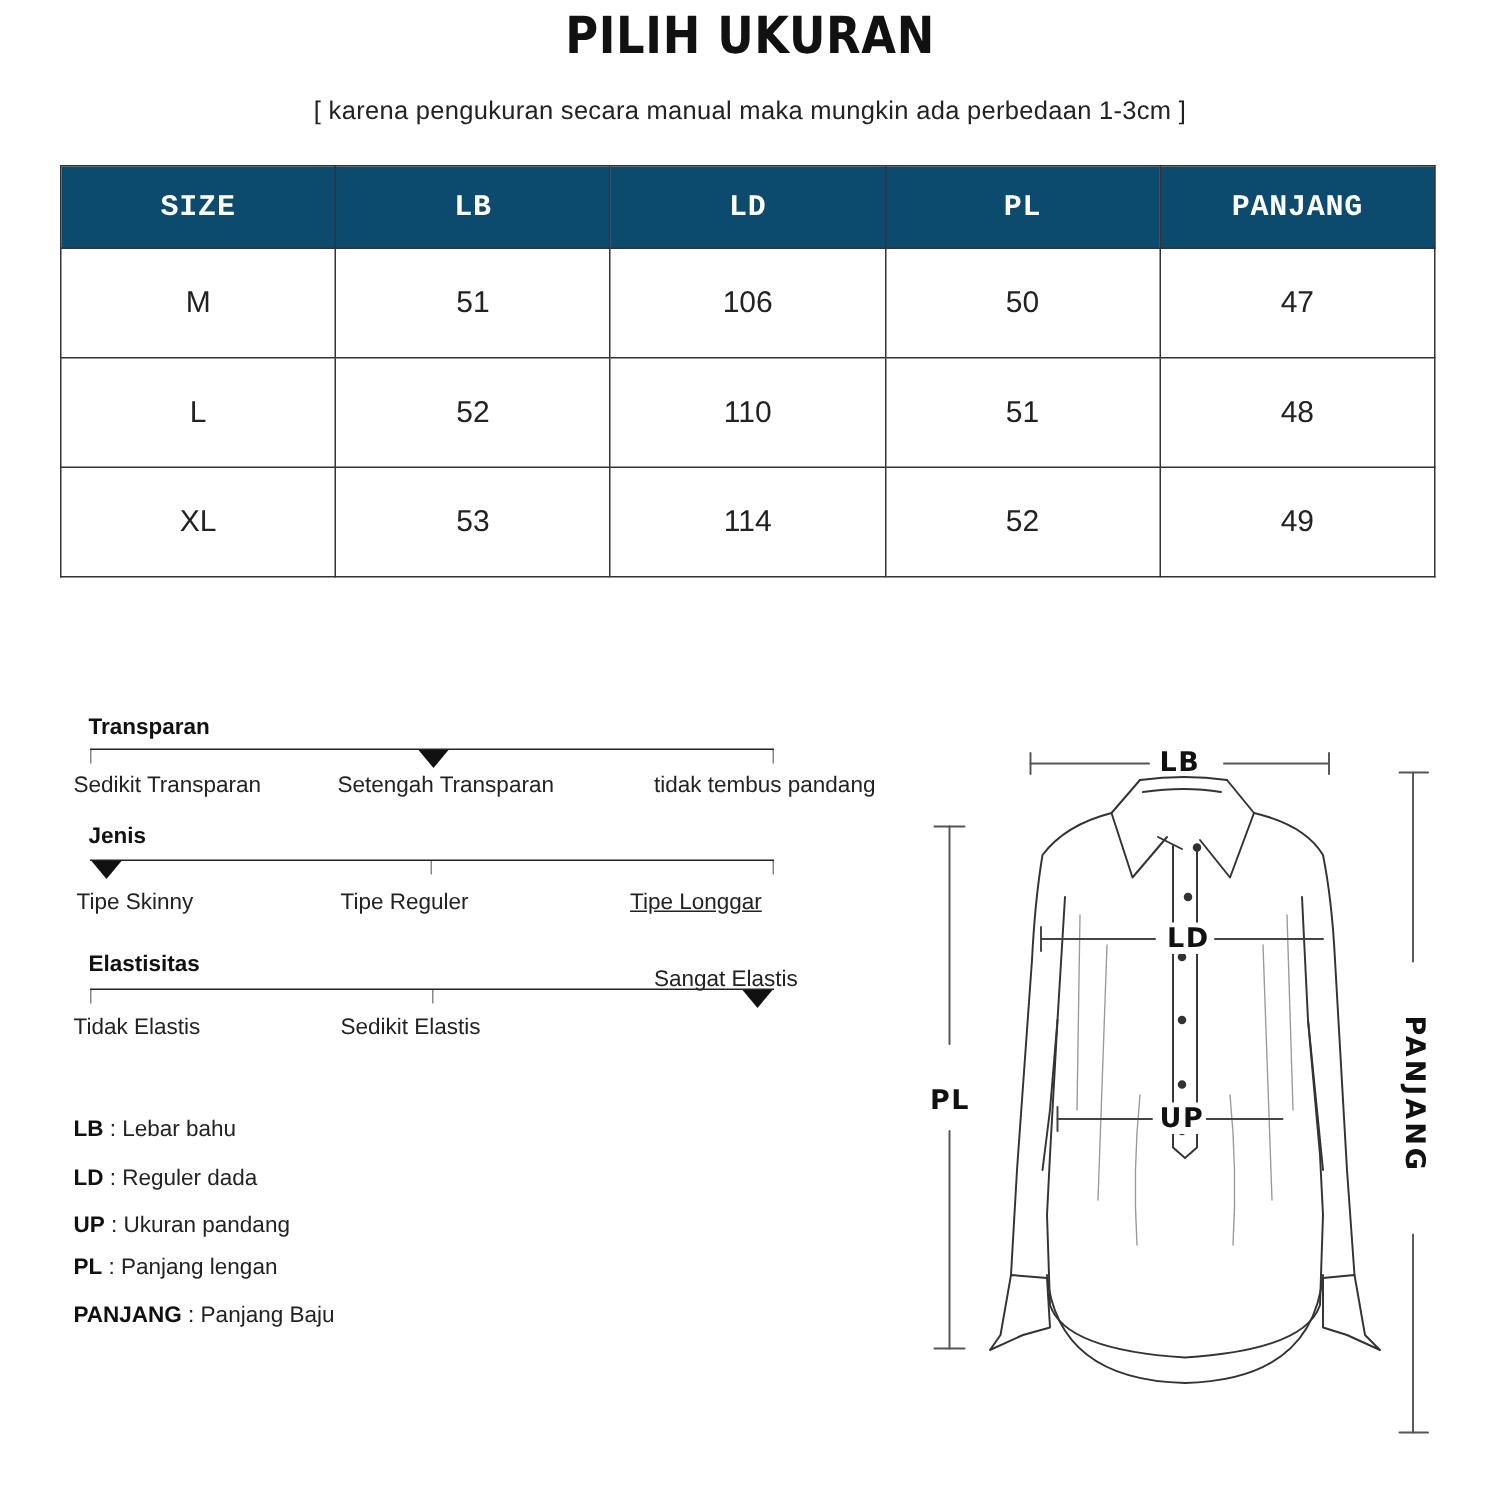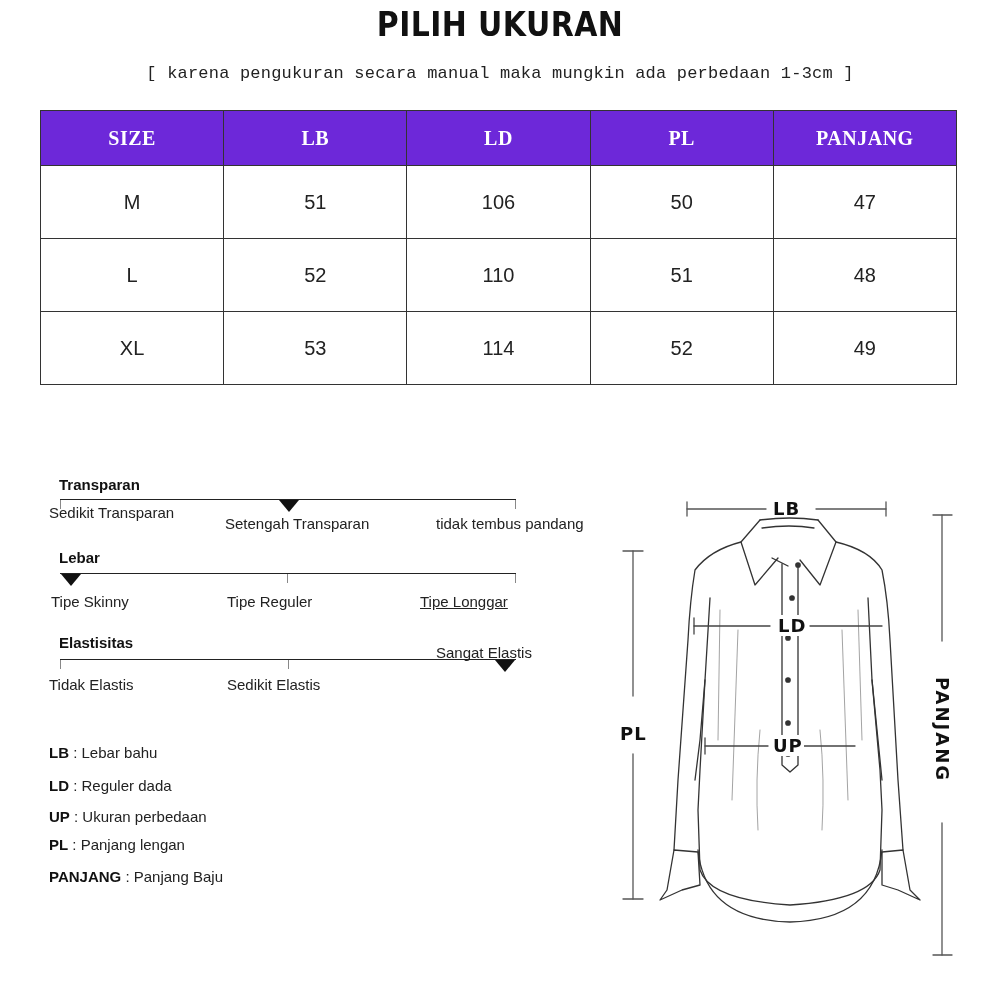--- a/index.html
+++ b/index.html
@@ -6,30 +6,30 @@
     html, body { width: 1000px; height: 1000px; background: #ffffff; overflow: hidden; }
     body { position: relative; font-family: "Liberation Sans", sans-serif; color: #1a1a1a; }
 
     .title {
       position: absolute; left: 0; top: 4px; width: 1000px; text-align: center;
       font-family: "DejaVu Sans", sans-serif; font-weight: bold; font-size: 34px;
       letter-spacing: 0.5px; color: #111; transform: scaleX(0.88);
     }
     .subtitle {
       position: absolute; left: 0; top: 64px; width: 1000px; text-align: center;
-      font-size: 17px; color: #222; letter-spacing: 0.2px; font-family: Liberation Mono, monospace;
+      font-size: 17px; color: #222; letter-spacing: 0.2px;
     }
 
     table.size-table {
       position: absolute; left: 40px; top: 110px; width: 917px; height: 275px;
       border-collapse: collapse; table-layout: fixed;
     }
     .size-table th {
-      background: #6d28d9; color: #ffffff; height: 55px;
-      font-family: Liberation Serif, serif; font-weight: bold; font-size: 20px;
+      background: #0c4a6e; color: #ffffff; height: 55px;
+      font-family: Liberation Mono, monospace; font-weight: bold; font-size: 20px;
       letter-spacing: 0.5px; border: 1px solid #333; 
     }
     .size-table td {
       height: 55px; font-size: 20px; color: #222; text-align: center;
       border: 1px solid #333; background: #fff;
     }
 
     .scale-heading {
       position: absolute; font-weight: bold; font-size: 15px; color: #111;
     }
@@ -104,27 +104,27 @@
     </tr>
   </tbody>
 </table>
 
 <div>
   <div class="scale-heading" style="left:59px; top:476px;">Transparan</div>
   <div class="scale-line" style="left:60px; top:499px; width:456px;"></div>
   <div class="tick" style="left:60px; top:500px;"></div>
   <div class="tick" style="left:515px; top:500px;"></div>
   <div class="marker" style="left:279px; top:500px;"></div>
-  <div class="scale-label" style="left:49px; top:504px;">Sedikit Transparan</div>
+  <div class="scale-label" style="left:49px; top:515px;">Sedikit Transparan</div>
   <div class="scale-label" style="left:225px; top:515px;">Setengah Transparan</div>
   <div class="scale-label" style="left:436px; top:515px;">tidak tembus pandang</div>
 </div>
 
 <div>
-  <div class="scale-heading" style="left:59px; top:549px;">Lebar</div>
+  <div class="scale-heading" style="left:59px; top:549px;">Jenis</div>
   <div class="scale-line" style="left:60px; top:573px; width:456px;"></div>
   <div class="tick" style="left:287px; top:574px;"></div>
   <div class="tick" style="left:515px; top:574px;"></div>
   <div class="marker" style="left:61px; top:574px;"></div>
   <div class="scale-label" style="left:51px; top:593px;">Tipe Skinny</div>
   <div class="scale-label" style="left:227px; top:593px;">Tipe  Reguler</div>
   <div class="scale-label" style="left:420px; top:593px;text-decoration:underline;">Tipe Longgar</div>
 </div>
 
 <div>
@@ -142,21 +142,21 @@
   <div class="legend-row" style="top:744px;">
     <b>LB</b>
     <span>: Lebar bahu</span>
   </div>
   <div class="legend-row" style="top:777px;">
     <b>LD</b>
     <span>: Reguler dada</span>
   </div>
   <div class="legend-row" style="top:808px;">
     <b>UP</b>
-    <span>: Ukuran perbedaan</span>
+    <span>: Ukuran pandang</span>
   </div>
   <div class="legend-row" style="top:836px;">
     <b>PL</b>
     <span>: Panjang lengan</span>
   </div>
   <div class="legend-row" style="top:868px;">
     <b>PANJANG</b>
     <span>: Panjang Baju</span>
   </div>
 </div>

